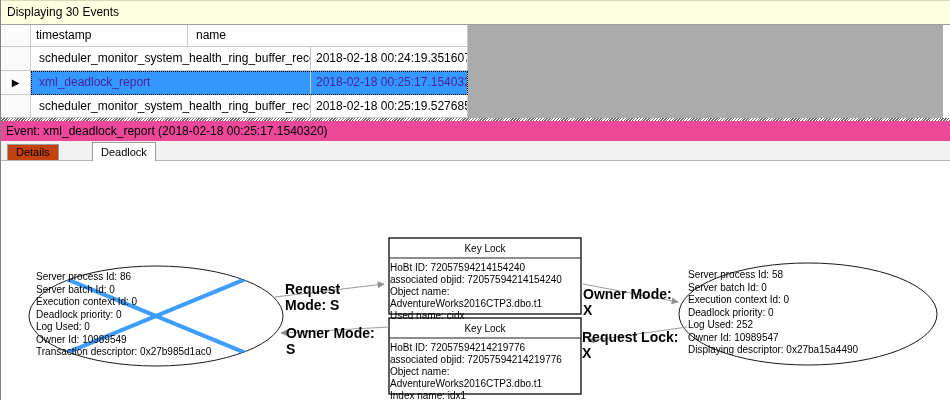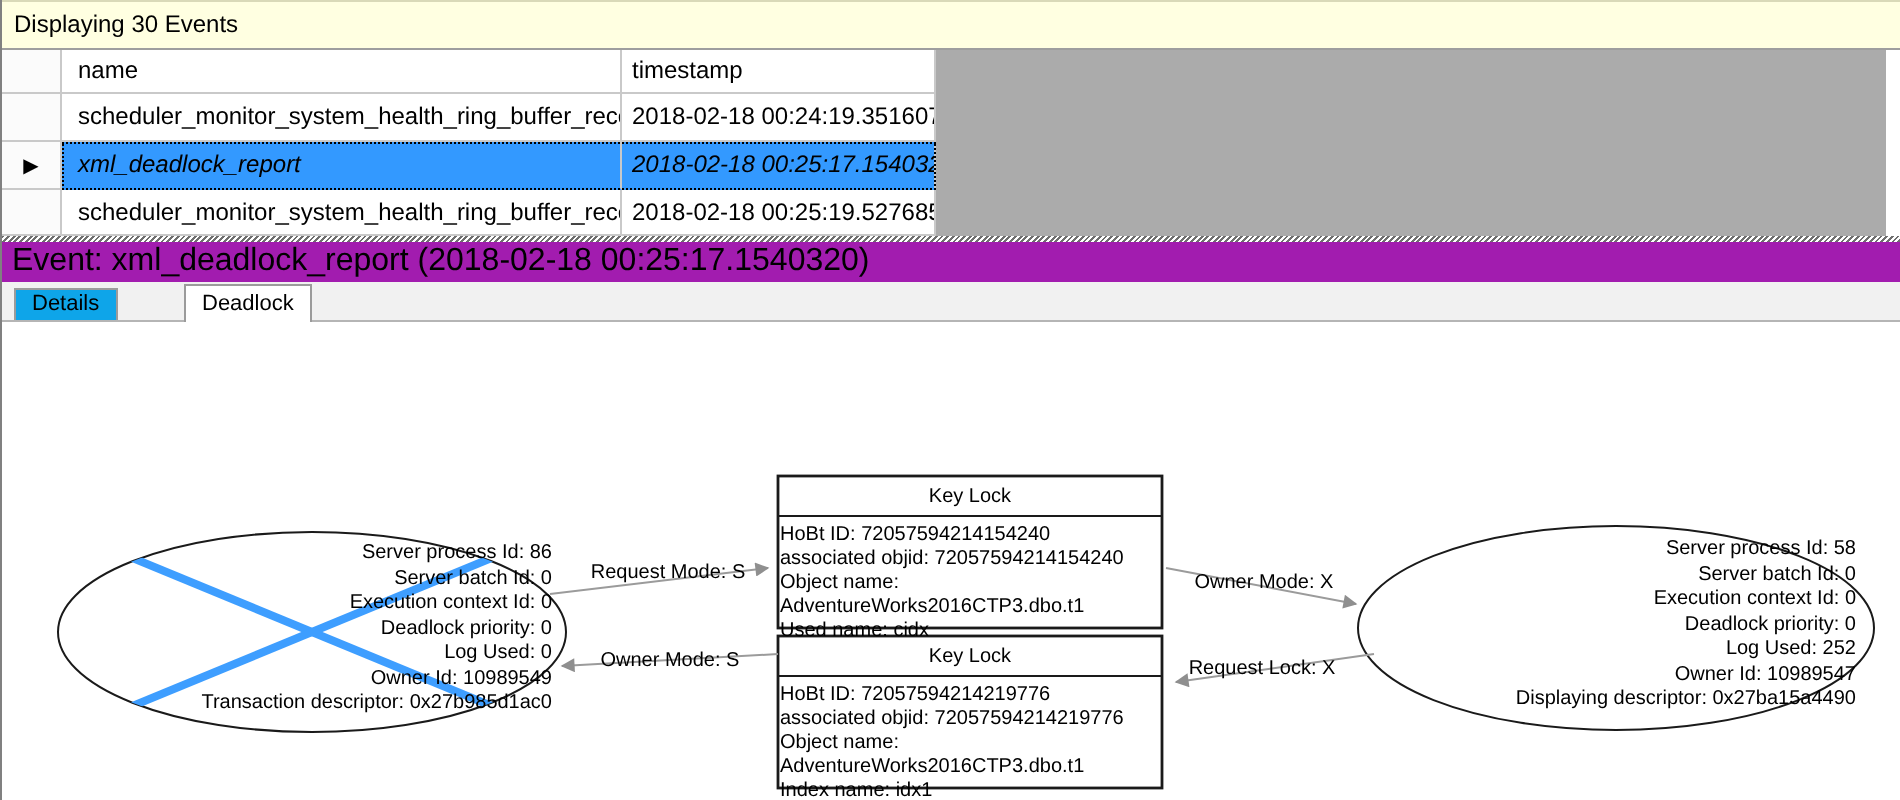--- a/index.html
+++ b/index.html
@@ -21,59 +21,59 @@
   .cell { border-right:1px solid #C9C9C9; border-bottom:1px solid #C9C9C9; background:#fff;
           font-size:12px; overflow:hidden; white-space:nowrap; }
   .c-sel  { width:30px; background:#FBFBFB; text-align:center; }
   .c-name { width:280px; padding-left:8px; }
   .c-ts   { width:157px; padding-left:5px; }
   .hdr .cell { height:22px; line-height:21px; }
   .r .cell { height:24px; line-height:23px; }
   .r3 .cell { height:23px; line-height:22px; }
   .sel-wrap { display:flex; position:relative; }
   .r.selected .sel-wrap { outline:1px dotted #000; outline-offset:-1px; }
-  .r.selected .c-name, .r.selected .c-ts { background:#3399FF; color:#000000; border-bottom-color:#3399FF;font-style:italic; }
+  .r.selected .c-name, .r.selected .c-ts { background:#3399FF; color:#4c1d95; border-bottom-color:#3399FF; }
   .row-marker { font-size:10px; color:#000; }
   
   .splitter { height:3px; background:#fff;
     background-image:repeating-linear-gradient(135deg,#6e6e6e 0,#6e6e6e 1px,#ffffff 1px,#ffffff 2px); }
   
-  .event-bar { height:20px; background:#a21caf; font-size:16px; line-height:20px; padding-left:5px; }
+  .event-bar { height:20px; background:#ec4899; font-size:12px; line-height:20px; padding-left:5px; }
   
   .tabstrip { position:relative; height:19px; background:#F1F1F1; z-index:2; }
   .tab { position:absolute; bottom:0; font-size:11px; text-align:center;
          border:1px solid #9B9B9B; border-bottom:none; padding:0 8px; cursor:default; }
-  .tab.inactive { left:6px; height:16px; line-height:15px; background:#0ea5e9; }
+  .tab.inactive { left:6px; height:16px; line-height:15px; background:#c2410c; }
   .tab.active   { left:49px; height:19px; line-height:18px; background:#fff; bottom:-1px;margin-left:42px; }
   
   .panel { position:relative; height:240px; background:#fff; border-top:1px solid #B5B5B5; }
   .panel svg { position:absolute; left:0; top:0; }
-  .overlay { position:absolute; font-size:10px; line-height:12.5px; text-align:right; color:#000; }
+  .overlay { position:absolute; font-size:10px; line-height:12.5px; text-align:left; color:#000; }
   .node-text span { display:block; }
   .lock-title { position:absolute; width:190px; height:19px; line-height:19px; font-size:10px; text-align:center; }
   .lock-body  { position:absolute; width:190px; font-size:10px; line-height:12px; text-align:left; }
   .lock-body span { display:block; }
-  .edge-label { position:absolute; width:98px; font-size:10px; text-align:center; }
+  .edge-label { position:absolute; width:98px; font-size:14px; text-align:left;font-weight:bold; }
 </style>
 </head>
 <body>
 
 <div id="app">
 
   <div class="count-bar">
     <span>Displaying 30 Events</span>
   </div>
 
   <div class="grid">
     <div class="grid-right-strip"></div>
 
     <div class="g-row hdr">
       <div class="cell c-sel"></div>
+      <div class="cell c-ts">timestamp</div>
       <div class="cell c-name">name</div>
-      <div class="cell c-ts">timestamp</div>
     </div>
 
     <div class="g-row r">
       <div class="cell c-sel"></div>
       <div class="sel-wrap">
         <div class="cell c-name">scheduler_monitor_system_health_ring_buffer_recorded</div>
         <div class="cell c-ts">2018-02-18 00:24:19.3516078</div>
       </div>
     </div>
 

